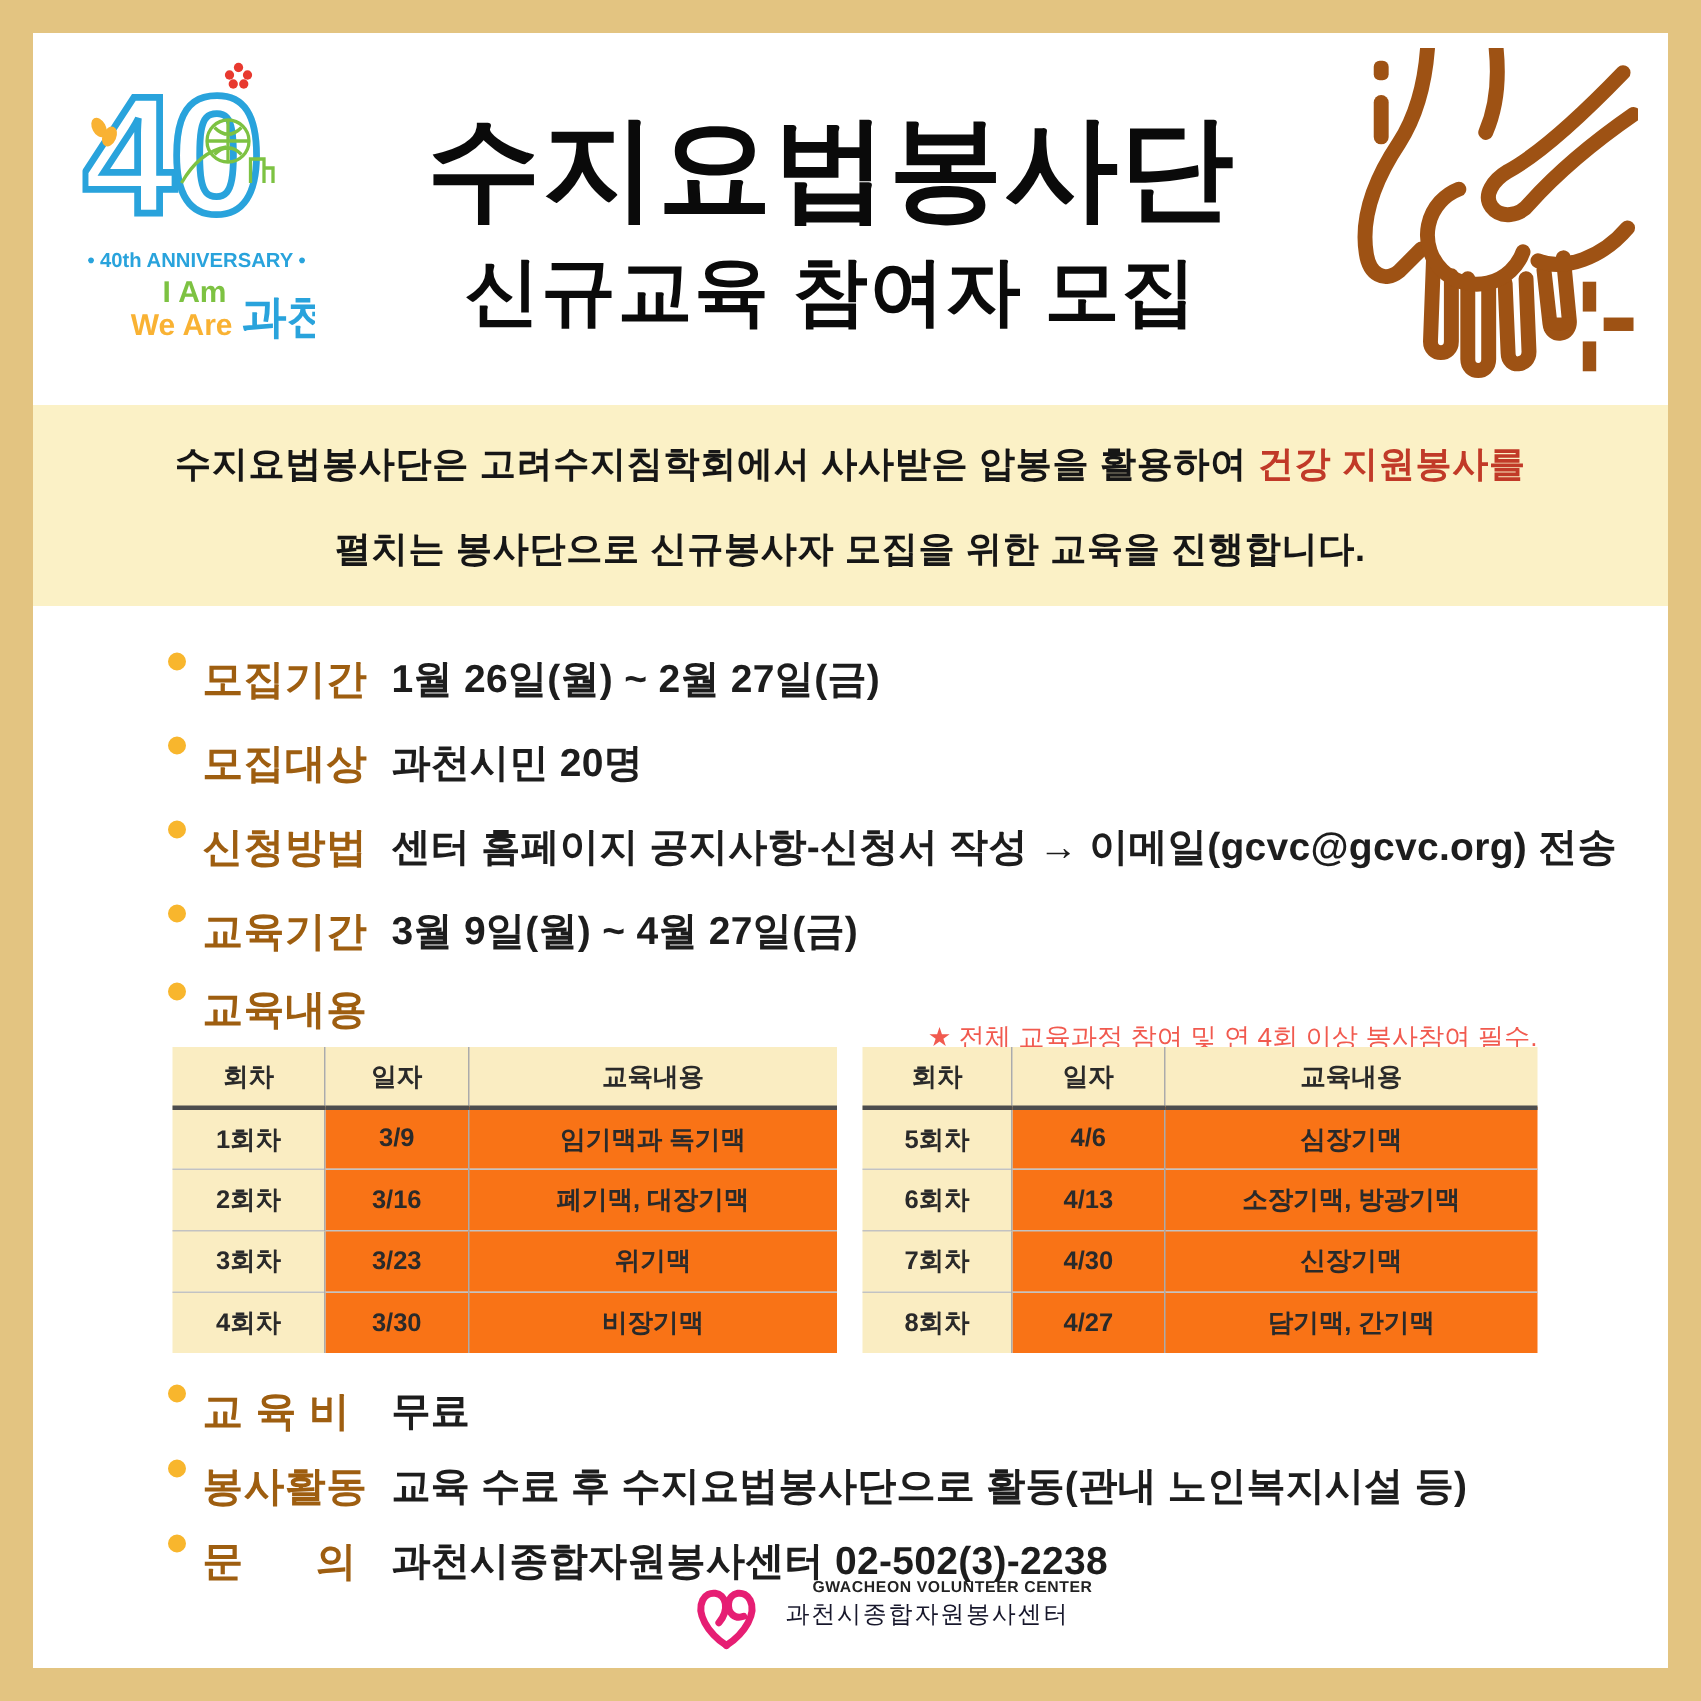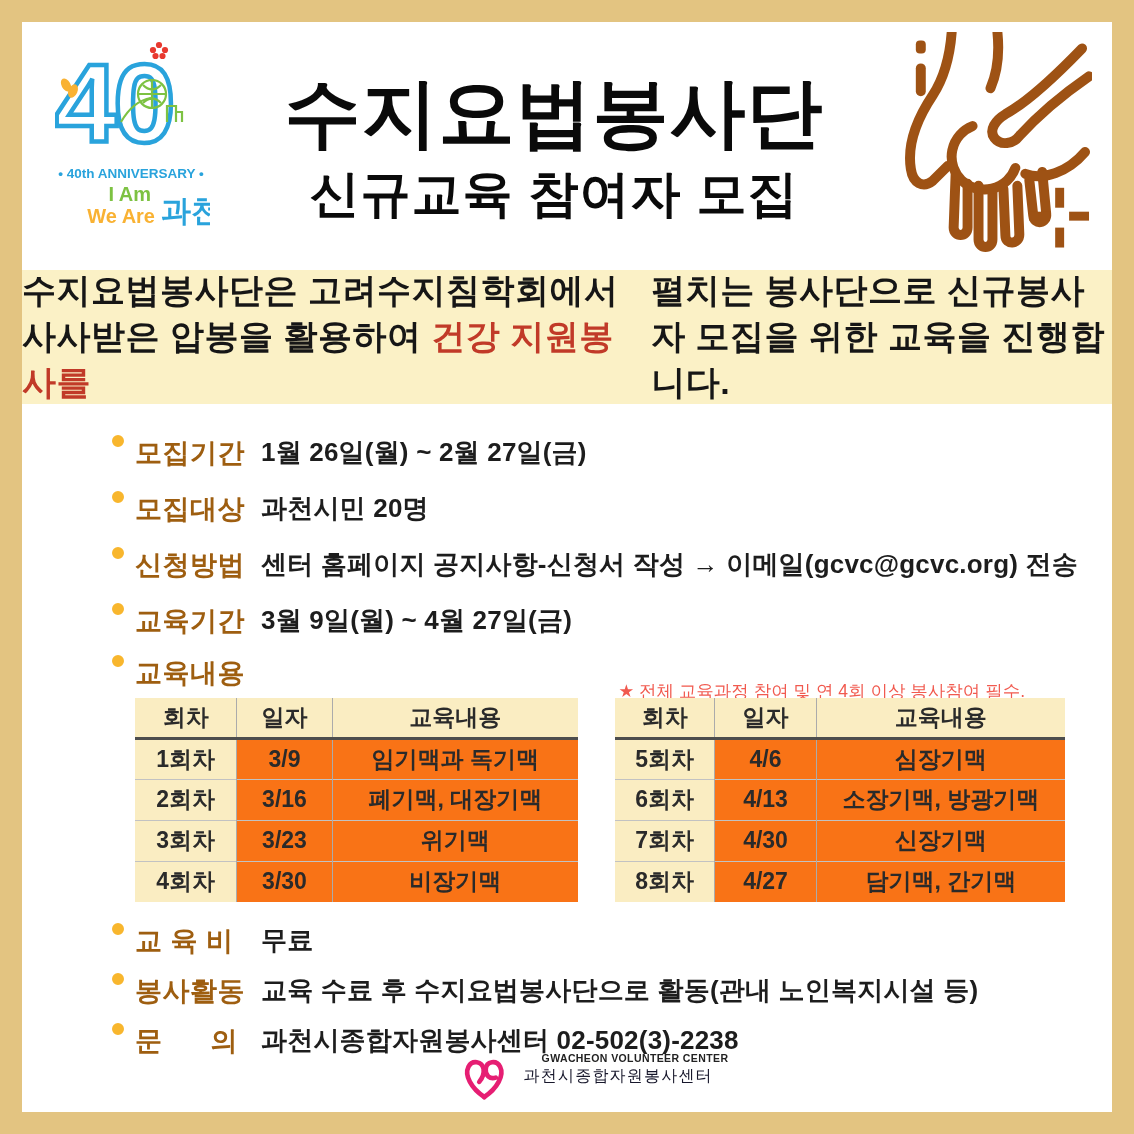--- a/index.html
+++ b/index.html
@@ -17,23 +17,23 @@
   
   .logo40 { position:absolute; left:33px; top:16px; width:155px; height:200px; }
   .title-block { position:absolute; left:236px; top:52px; width:592px; text-align:center; color:#0A0A0A; }
   .title-l1 { font-size:76px; font-weight:900; line-height:1.02; letter-spacing:1px; }
   .title-l2 { font-size:50px; font-weight:900; line-height:1.0; margin-top:17px; letter-spacing:1px; }
   .hands { position:absolute; left:856px; top:10px; width:214px; height:226px; }
 
   
   .banner {
     position:absolute; left:0; top:248px; width:1090px; height:134px;
-    background:#FBF1C6; display:flex; flex-direction:row;
+    background:#FBF1C6; display:flex; flex-direction:column;
     align-items:center; justify-content:center; gap:25px;
-    font-size:34px; font-weight:700; color:#161616; letter-spacing:0.5px;
+    font-size:24px; font-weight:700; color:#161616; letter-spacing:0.5px;
   }
   .banner .hl { color:#C13A28; }
 
   
   .item { position:absolute; left:90px; display:flex; align-items:flex-start; height:36px; }
   .bullet {
     flex:none; width:9px; height:9px; border:6px solid #F8B62D;
     border-radius:50%; background:#FFFFFF; margin-right:11px;
   }
   .item .label {
@@ -41,21 +41,21 @@
     color:#9E5E10; white-space:pre; letter-spacing:0.5px;
   }
   .item .value { font-size:26px; font-weight:700; color:#1D1D1D; white-space:nowrap; letter-spacing:0.2px; }
 
   
   .note {
     position:absolute; top:657px; left:553px; width:450px; text-align:right;
     font-size:17.5px; font-weight:400; color:#F15A4F;
   }
   .tables { position:absolute; top:676px; left:93px; display:flex; gap:17px; }
-  table.sched { border-collapse:collapse; table-layout:fixed; font-size:23px;margin-left:20px; }
+  table.sched { border-collapse:collapse; table-layout:fixed; font-size:17px; }
   .t-left { width:443px; } .t-right { width:450px; }
   .sched th {
     background:#FAEDC2; height:40px; font-weight:700; color:#2A2A2A;
     border-bottom:3px solid #4D4D4D; text-align:center;
   }
   .sched td { background:#f97316; height:41px; font-weight:600; color:#2A2A2A; text-align:center; }
   .sched td.fc { background:#FAEDC2; }
   .sched tr + tr td { border-top:1.5px solid #C2C2C2; }
   .sched th + th, .sched td + td { border-left:1.5px solid #ABABAB; }
 

